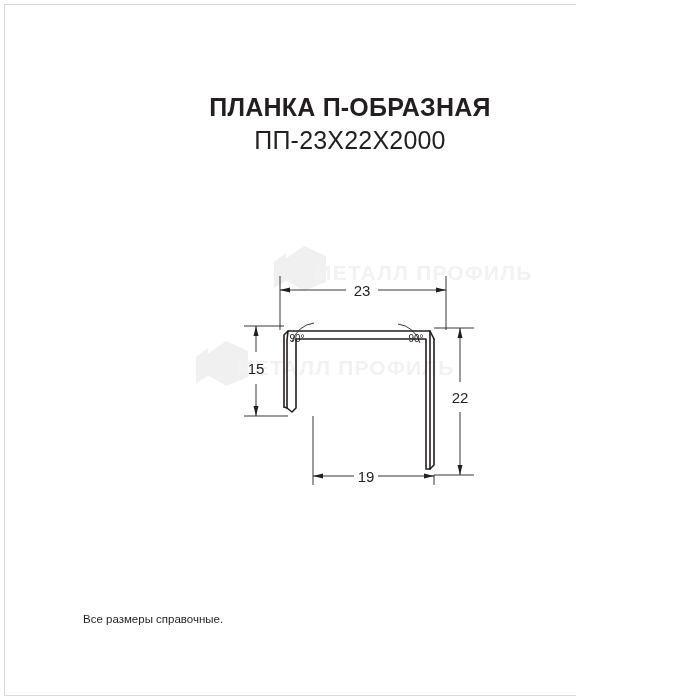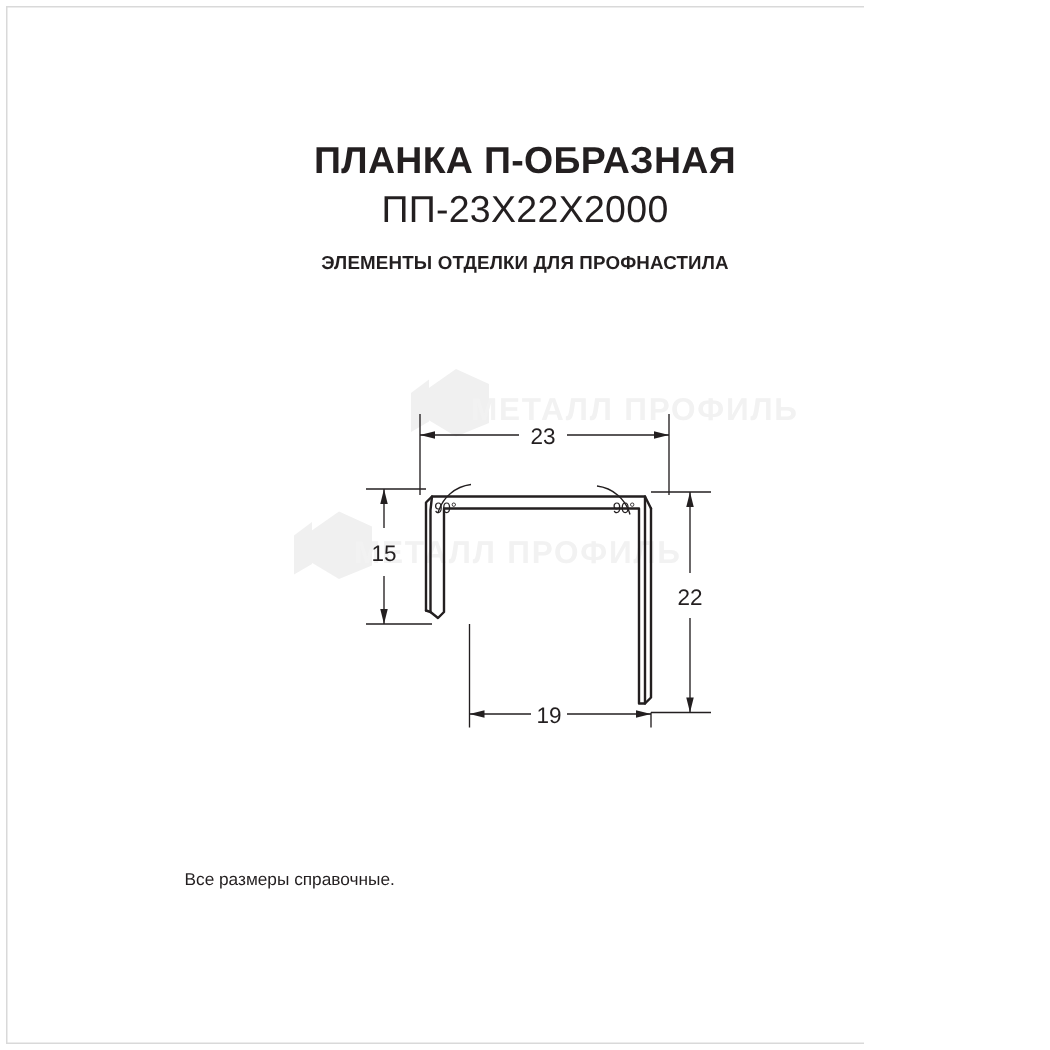--- a/index.html
+++ b/index.html
@@ -60,26 +60,25 @@
   .drawing {
     position: absolute;
     left: 16px;
     top: 200px;
     width: 700px;
     height: 330px;
   }
   .notes {
     position: absolute;
     left: 83px;
-    top: 578px;
+    top: 610px;
     width: 540px;
     font-size: 11.5px;
     line-height: 19px;
     color: #231f20;
-    margin-left: 40px;
   }
   .notes div {
     white-space: nowrap;
   }
   svg { display: block; }
   .wm { fill: #f0f0f0; }
   .wm-text {
     fill: #f2f2f2;
     font-family: "Liberation Sans", sans-serif;
     font-weight: bold;
@@ -103,21 +102,20 @@
 </head>
 <body>
 
 <div class="page">
 
   <div class="frame"></div>
 
   <div class="title-block">
     <div class="title-line1">ПЛАНКА П-ОБРАЗНАЯ</div>
     <div class="title-line2">ПП-23Х22Х2000</div>
-    <div class="subtitle">ЭЛЕМЕНТЫ ОТДЕЛКИ ДЛЯ ПРОФНАСТИЛА</div>
   </div>
 
   <div class="drawing">
     <svg width="700" height="330" viewBox="0 0 700 330">
 
       <g>
         <path class="wm" d="M268 60 l20 -14 l22 10 l0 26 l-22 9 l-20 -12 z"></path>
         <path class="wm" d="M258 62 l12 -9 l0 28 l-12 7 z"></path>
         <text class="wm-text" x="298" y="80">МЕТАЛЛ ПРОФИЛЬ</text>
       </g>

